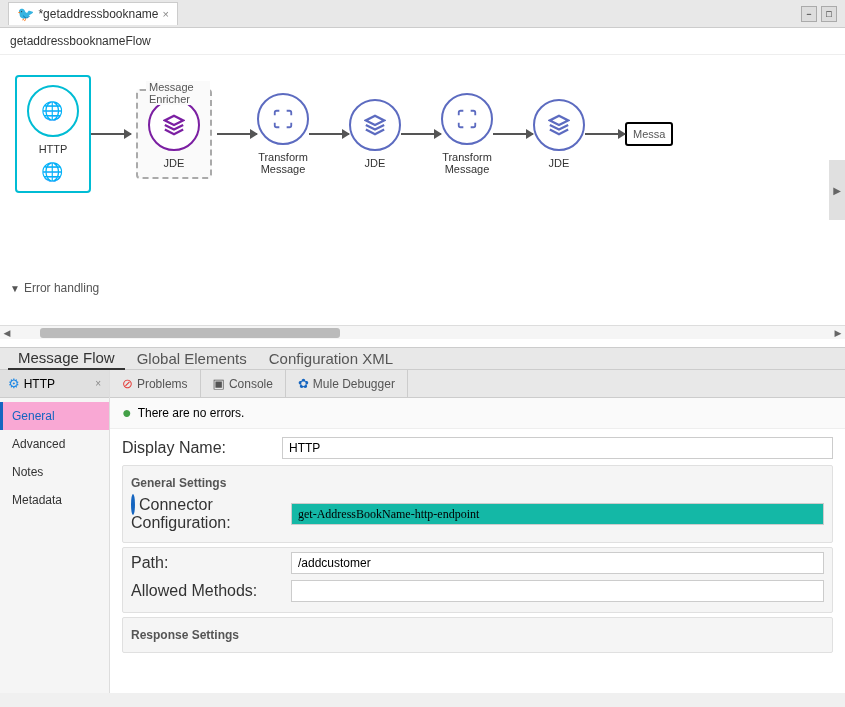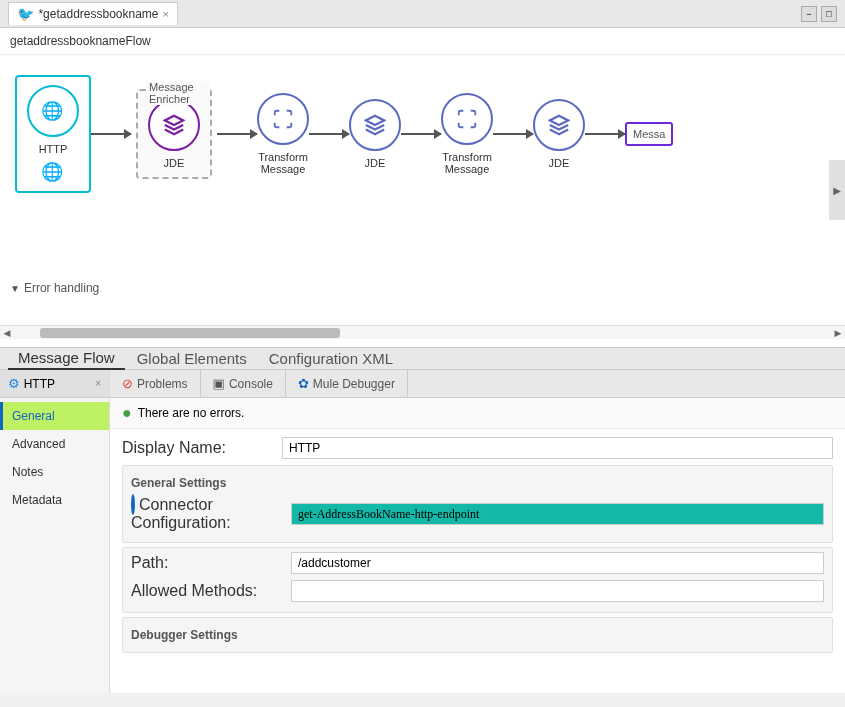--- a/index.html
+++ b/index.html
@@ -200,21 +200,21 @@
     .sidebar-item {
       padding: 7px 12px;
       font-size: 12px;
       color: #333;
       cursor: pointer;
     }
     .sidebar-item.active {
       color: #1565c0;
       border-left: 3px solid #1565c0;
       padding-left: 9px;
-      background: #bef264;
+      background: #f9a8d4;
     }
 
     
     .panel-tabs {
       display: flex;
       align-items: center;
       background: #e8e8e8;
       border-bottom: 1px solid #ccc;
       padding: 0;
       height: 28px;
@@ -390,21 +390,21 @@
             <path d="M12 2L2 7l10 5 10-5-10-5z"></path>
               <path d="M2 17l10 5 10-5"></path>
               <path d="M2 12l10 5 10-5"></path>
           </svg>
         </div>
         <div class="node-label">JDE</div>
       </div>
 
       <div class="arrow"></div>
 
-      <div style="border: 2px solid #6d28d9; border-radius:3px; padding: 4px 6px; font-size:11px; color:#555; background:#fff;">
+      <div style="border: 2px solid #000000; border-radius:3px; padding: 4px 6px; font-size:11px; color:#555; background:#fff;">
         <span>Messa</span>
       </div>
     </div>
 
     <div class="error-handling">
       <span class="chevron">▼</span>
       <span>Error handling</span>
     </div>
 
     <div style="position:absolute; right:0; top:50%; transform:translateY(-50%); width:16px; height:60px; background:#e0e0e0; display:flex; align-items:center; justify-content:center; font-size:10px; color:#666;">▶</div>
@@ -488,19 +488,19 @@
             <span class="form-label">Path:</span>
             <input class="form-input" type="text" value="/addcustomer" style="">
           </div>
           <div class="form-row">
             <span class="form-label">Allowed Methods:</span>
             <input class="form-input" type="text" style="">
           </div>
         </div>
 
         <div class="section-bg">
-          <div class="section-title">Debugger Settings</div>
+          <div class="section-title">Response Settings</div>
         </div>
 
       </div>
     </div>
   </div>
 </div>
 
 </body></html>

